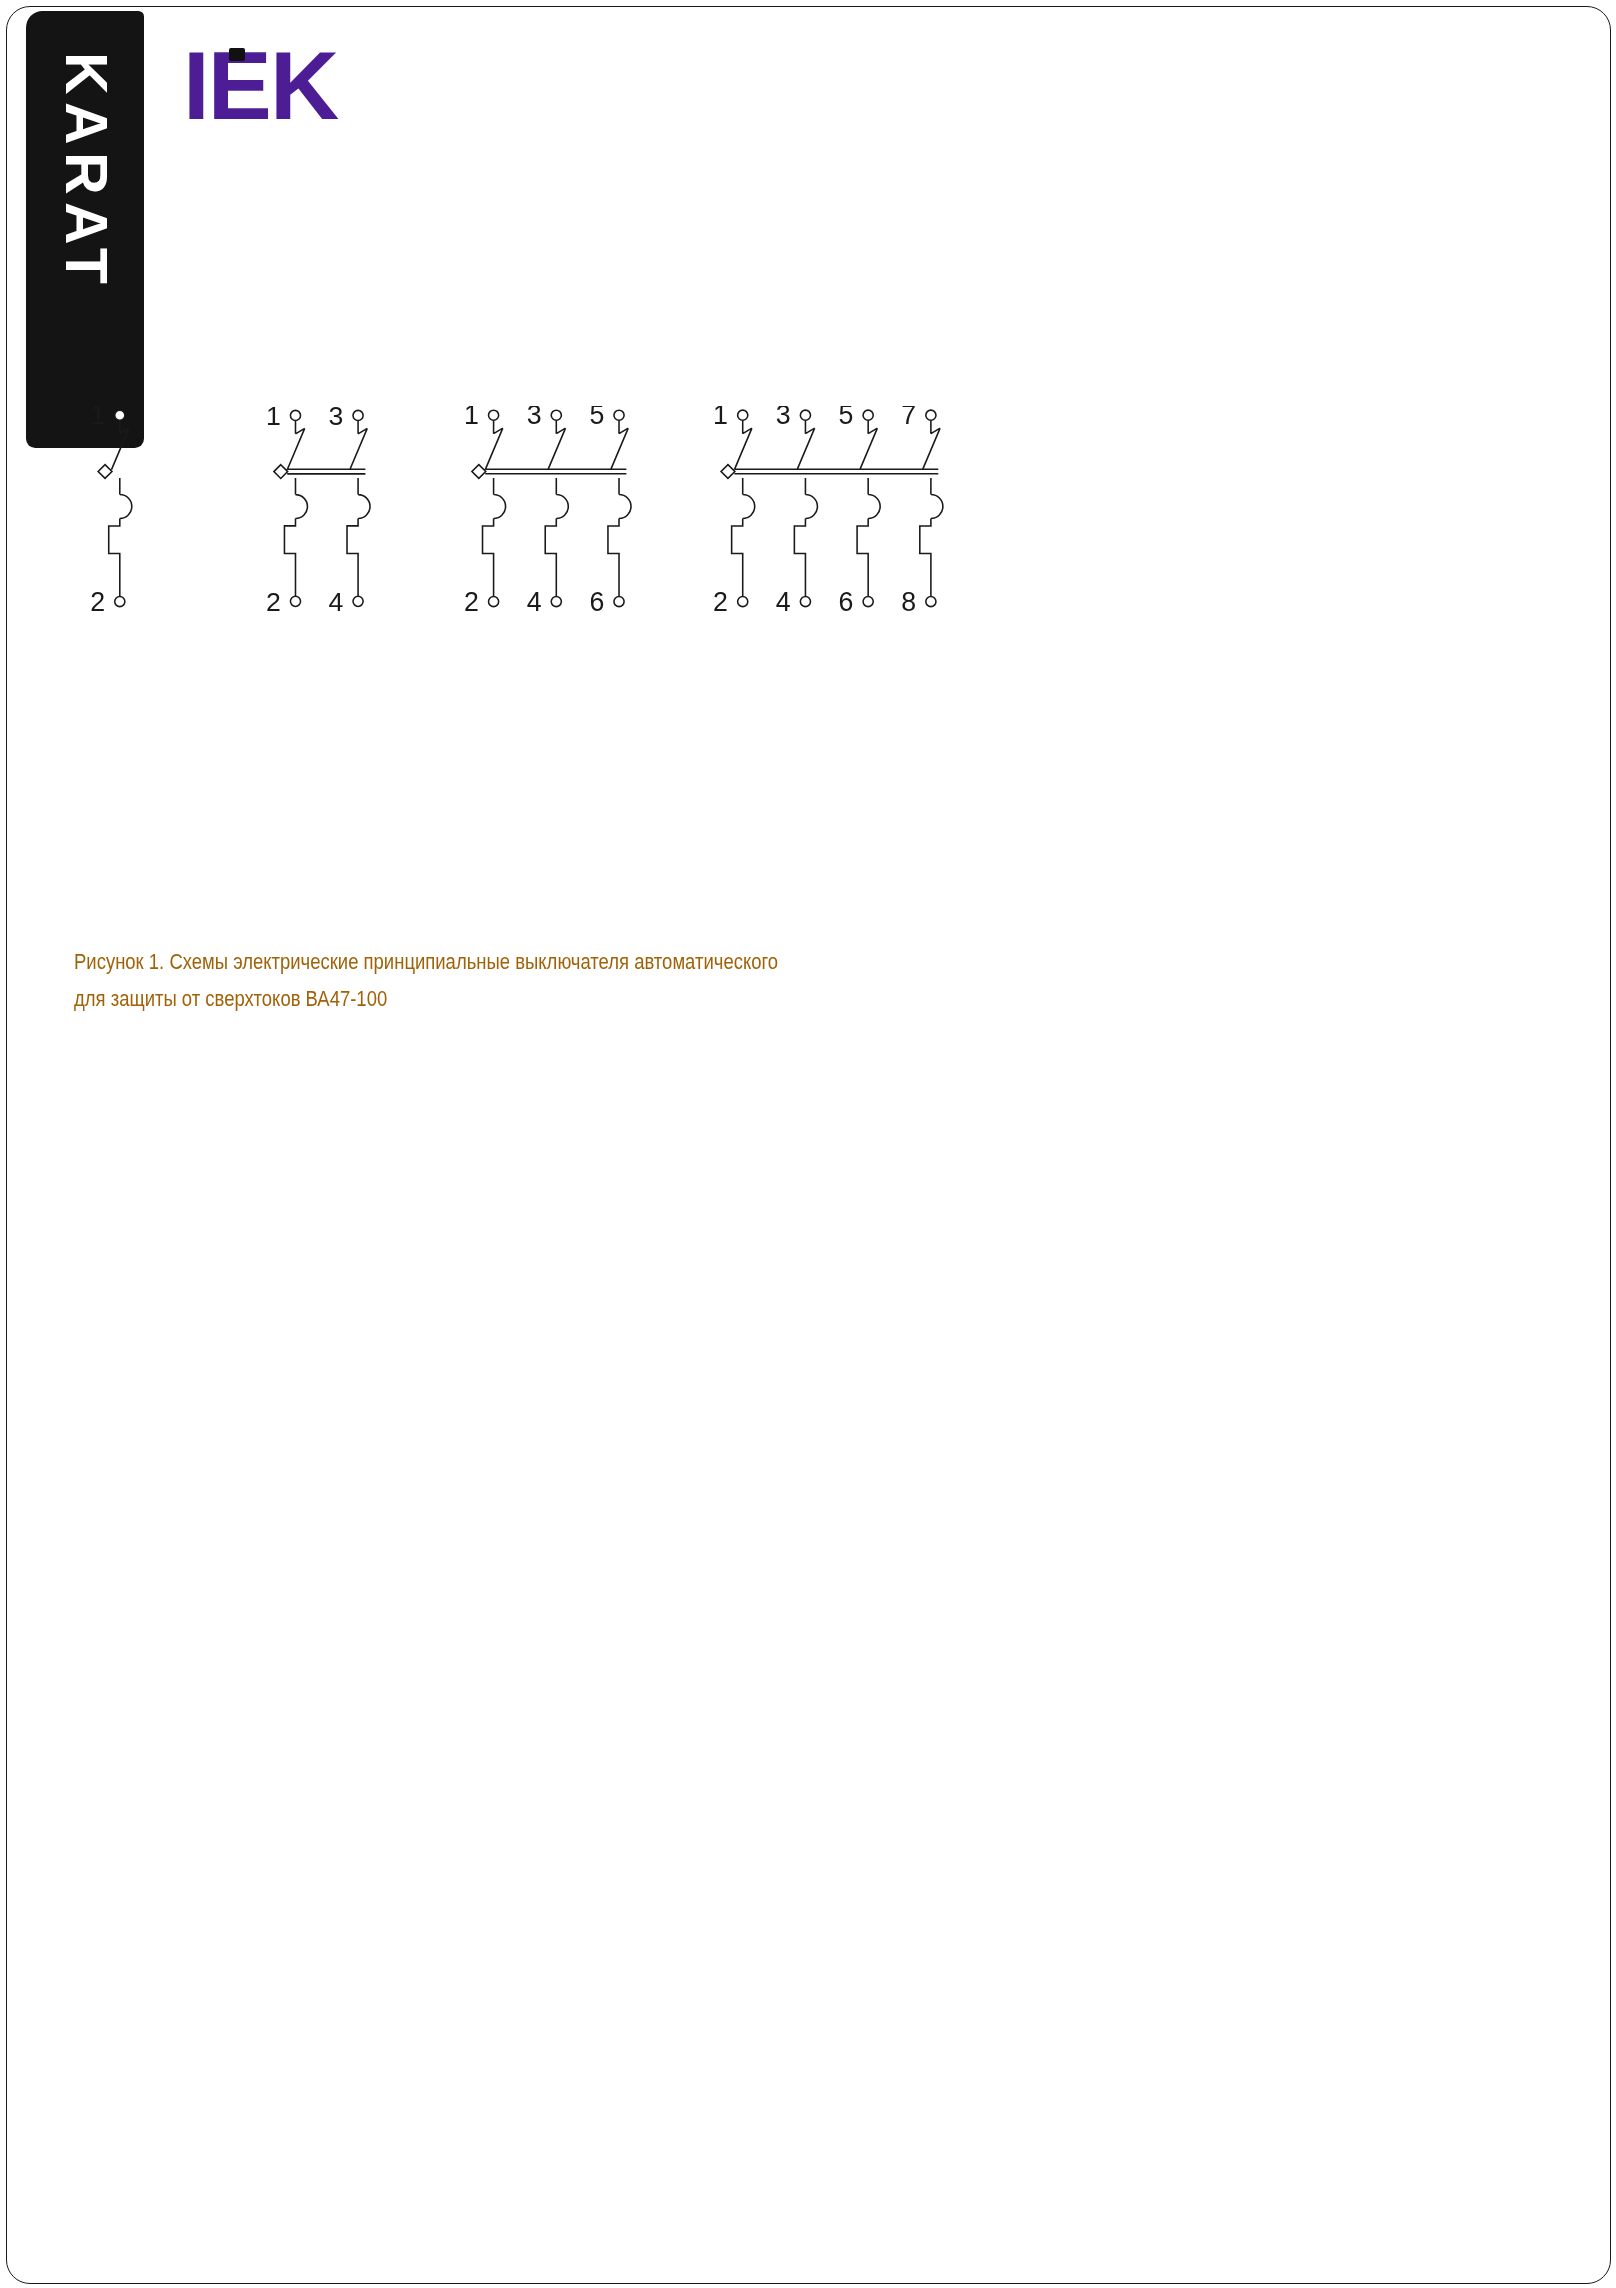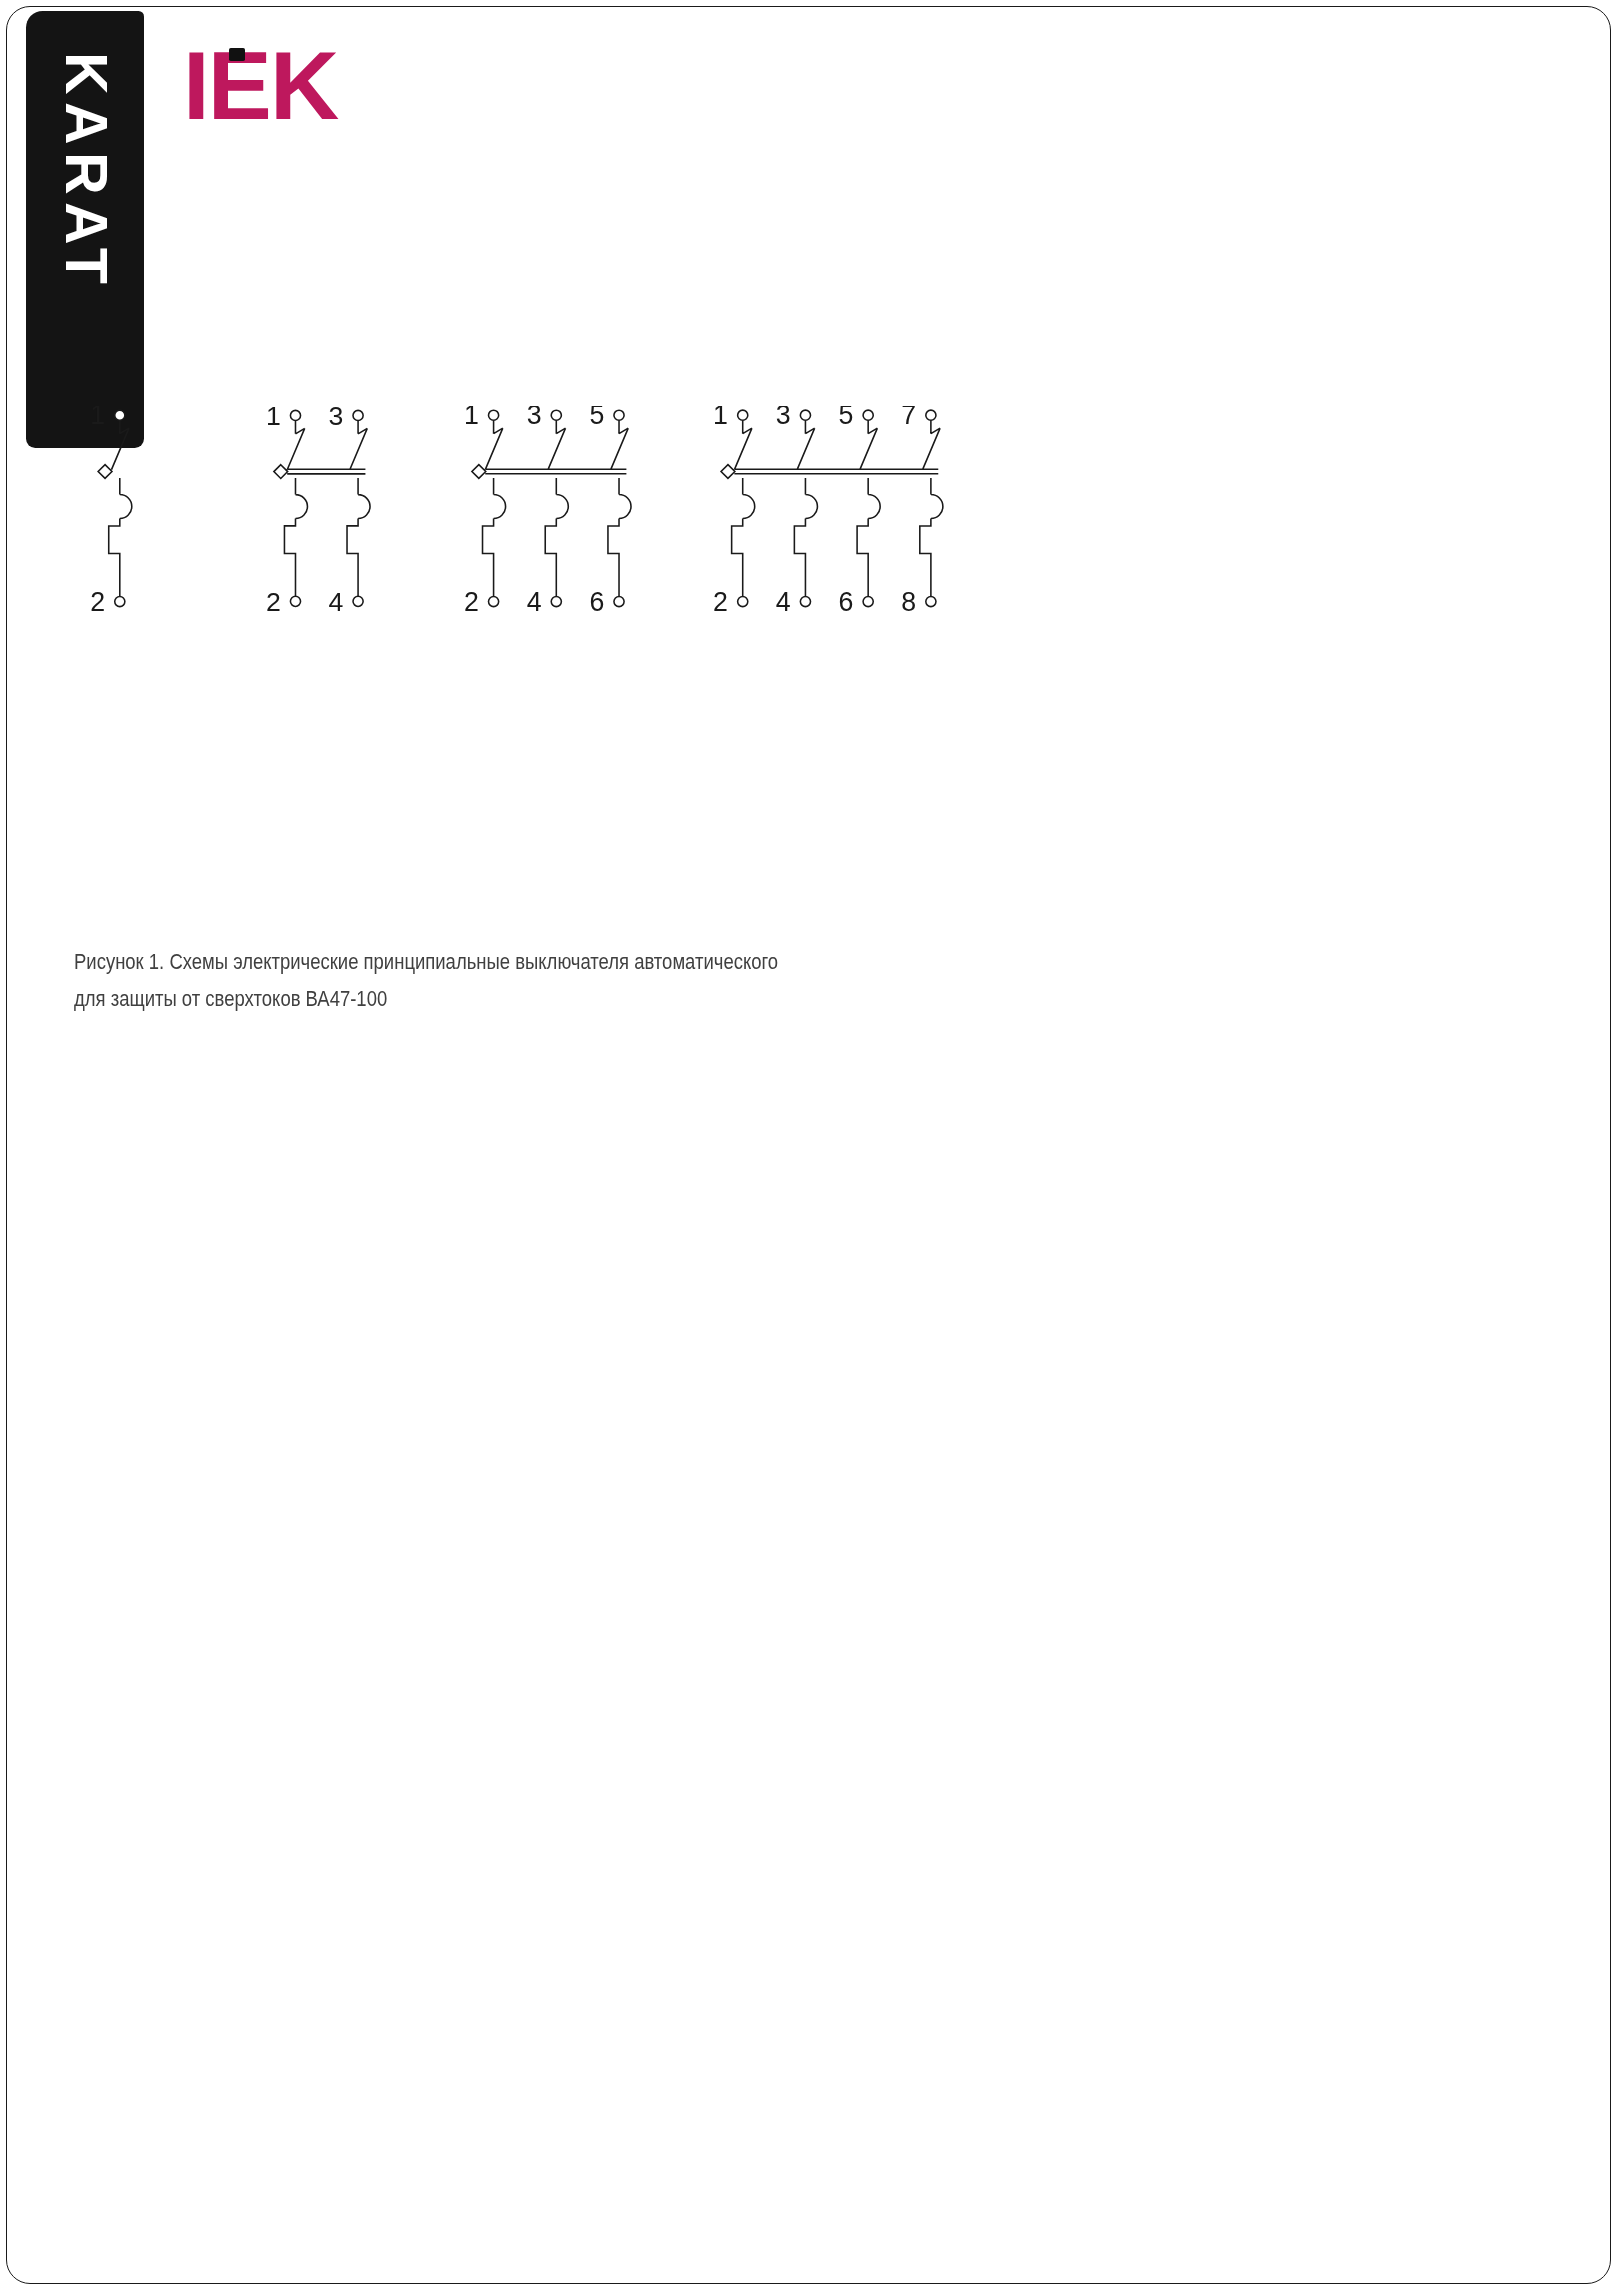--- a/index.html
+++ b/index.html
@@ -38,42 +38,42 @@
   }
   .logo{
     position:absolute;
     left:183px;top:33px;
     height:111px;
   }
   .logo .logo-text{
     font-size:96px;
     font-weight:700;
     letter-spacing:-1.8px;
-    color:#be185d;
+    color:#4c1d95;
     line-height:1.1;
   }
   .logo .logo-dot{
     position:absolute;
     left:46px;top:14.8px;
     width:15.7px;height:13px;
     background:#111111;
     border-radius:1.8px;
   }
   .diagram-host{
     position:absolute;
     top:406px;
   }
   .diagram-1{left:79px;}
   .diagram-2{left:255px;}
   .diagram-3{left:453px;}
   .diagram-4{left:702px;}
   .caption{
     position:absolute;
     left:74px;top:943px;
-    color:#404040;
+    color:#a16207;
   }
   .caption .cap-line{
     white-space:nowrap;
     font-size:22px;
     line-height:37px;
     transform:scaleX(0.84);
     transform-origin:0 0;
   }
 </style>
 </head>

